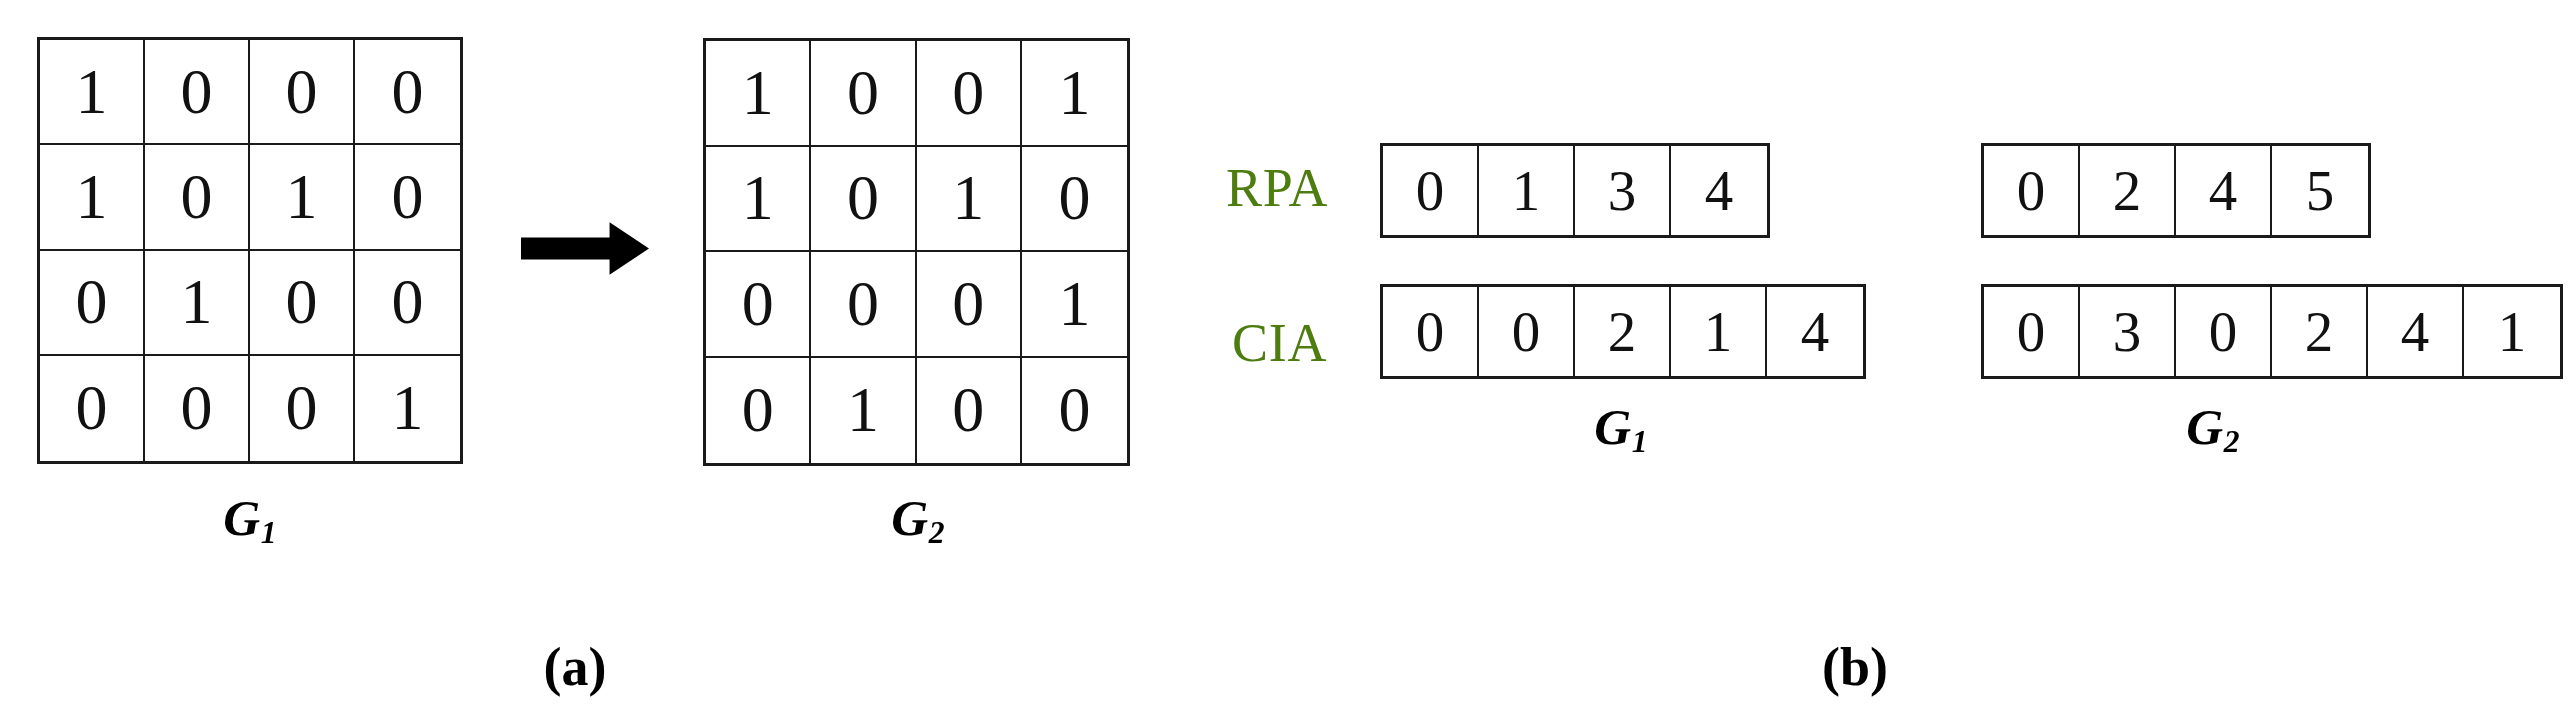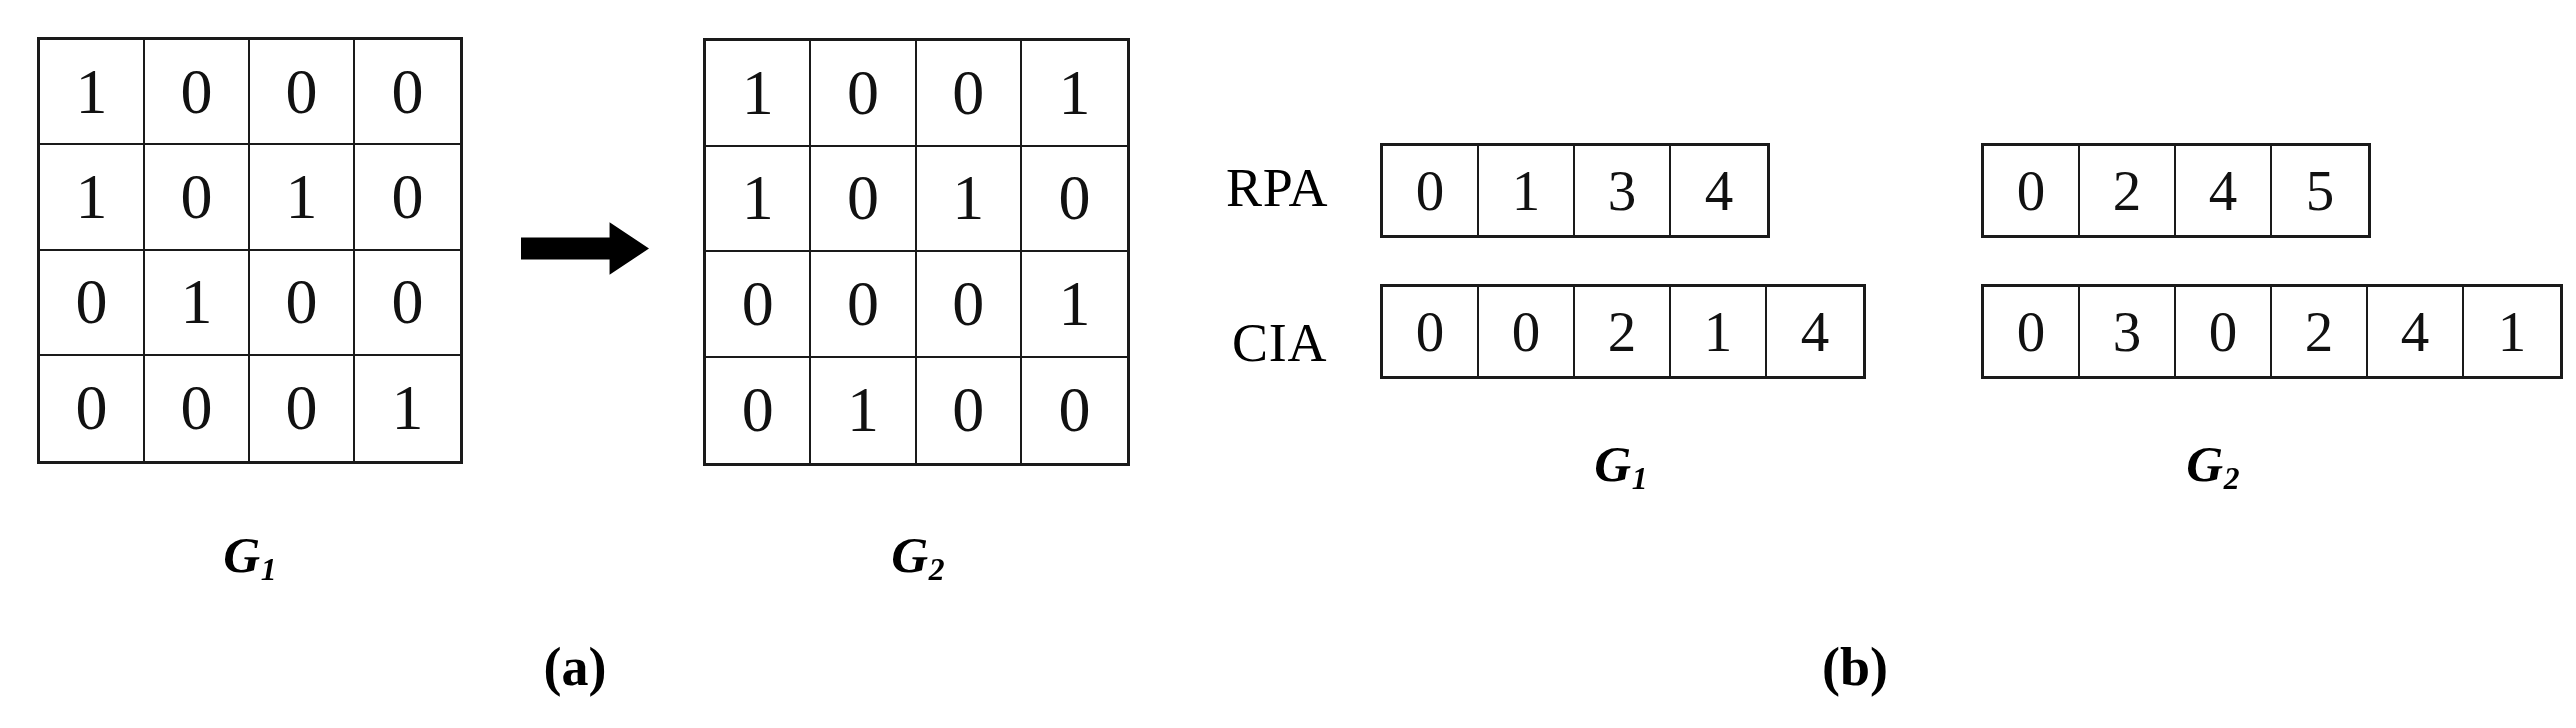--- a/index.html
+++ b/index.html
@@ -77,21 +77,20 @@
   .sub-label {
     position: absolute;
     font-family: "Liberation Serif", "DejaVu Serif", serif;
     font-style: italic;
     font-weight: bold;
     font-size: 51px;
     line-height: 1;
     color: #000000;
     white-space: nowrap;
     text-align: center;
-    margin-top: 37px;
   }
   .sub-label sub {
     font-size: 0.62em;
     font-style: italic;
     font-weight: bold;
     vertical-align: baseline;
     position: relative;
     top: 0.26em;
     left: 0.02em;
   }
@@ -100,21 +99,21 @@
   #label-g2-matrix { left: 810px; top: 493px; width: 215px; }
   #label-g1-arrays { left: 1513px; top: 402px; width: 215px; }
   #label-g2-arrays { left: 2105px; top: 402px; width: 215px; }
 
   
   .row-label {
     position: absolute;
     font-family: "Liberation Serif", "DejaVu Serif", serif;
     font-size: 54px;
     line-height: 1;
-    color: #000000;
+    color: #4d7c0f;
     white-space: nowrap;
     letter-spacing: 0.7px;
   }
   #label-rpa { left: 1226px; top: 161px; }
   #label-cia { left: 1232px; top: 316px; }
 
   
   .array {
     position: absolute;
     border: 3.5px solid #1a1a1a;

